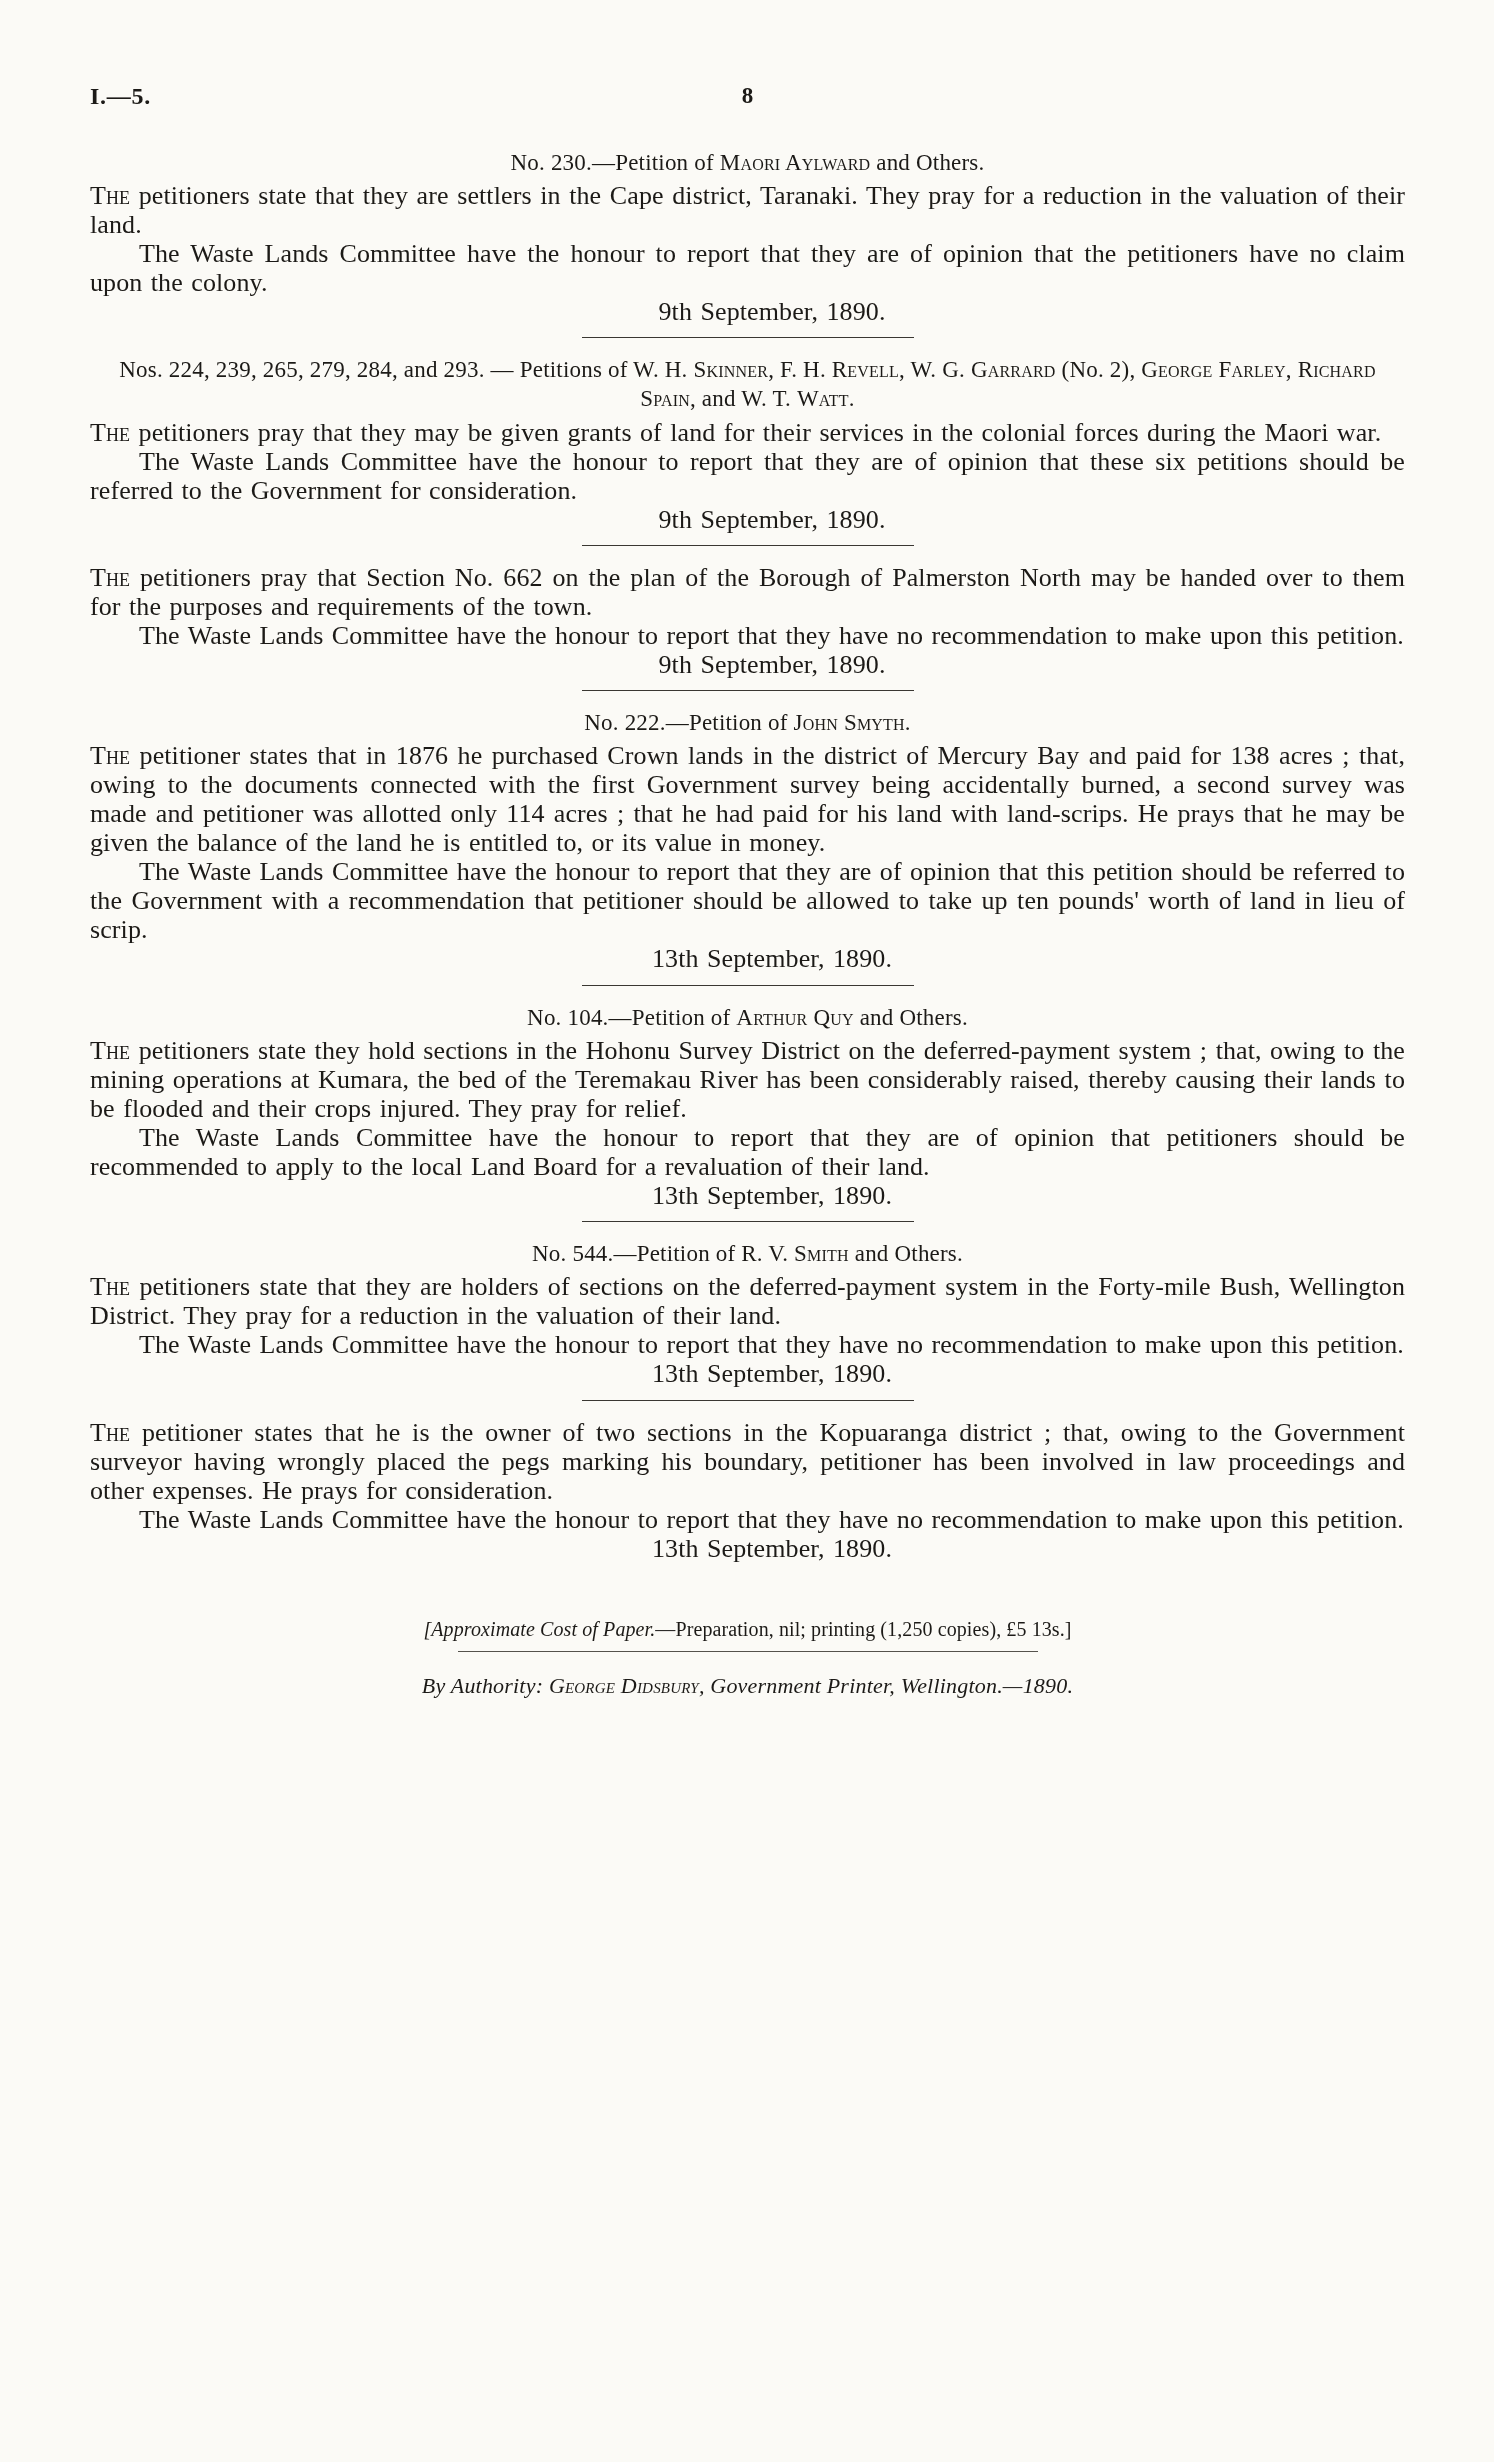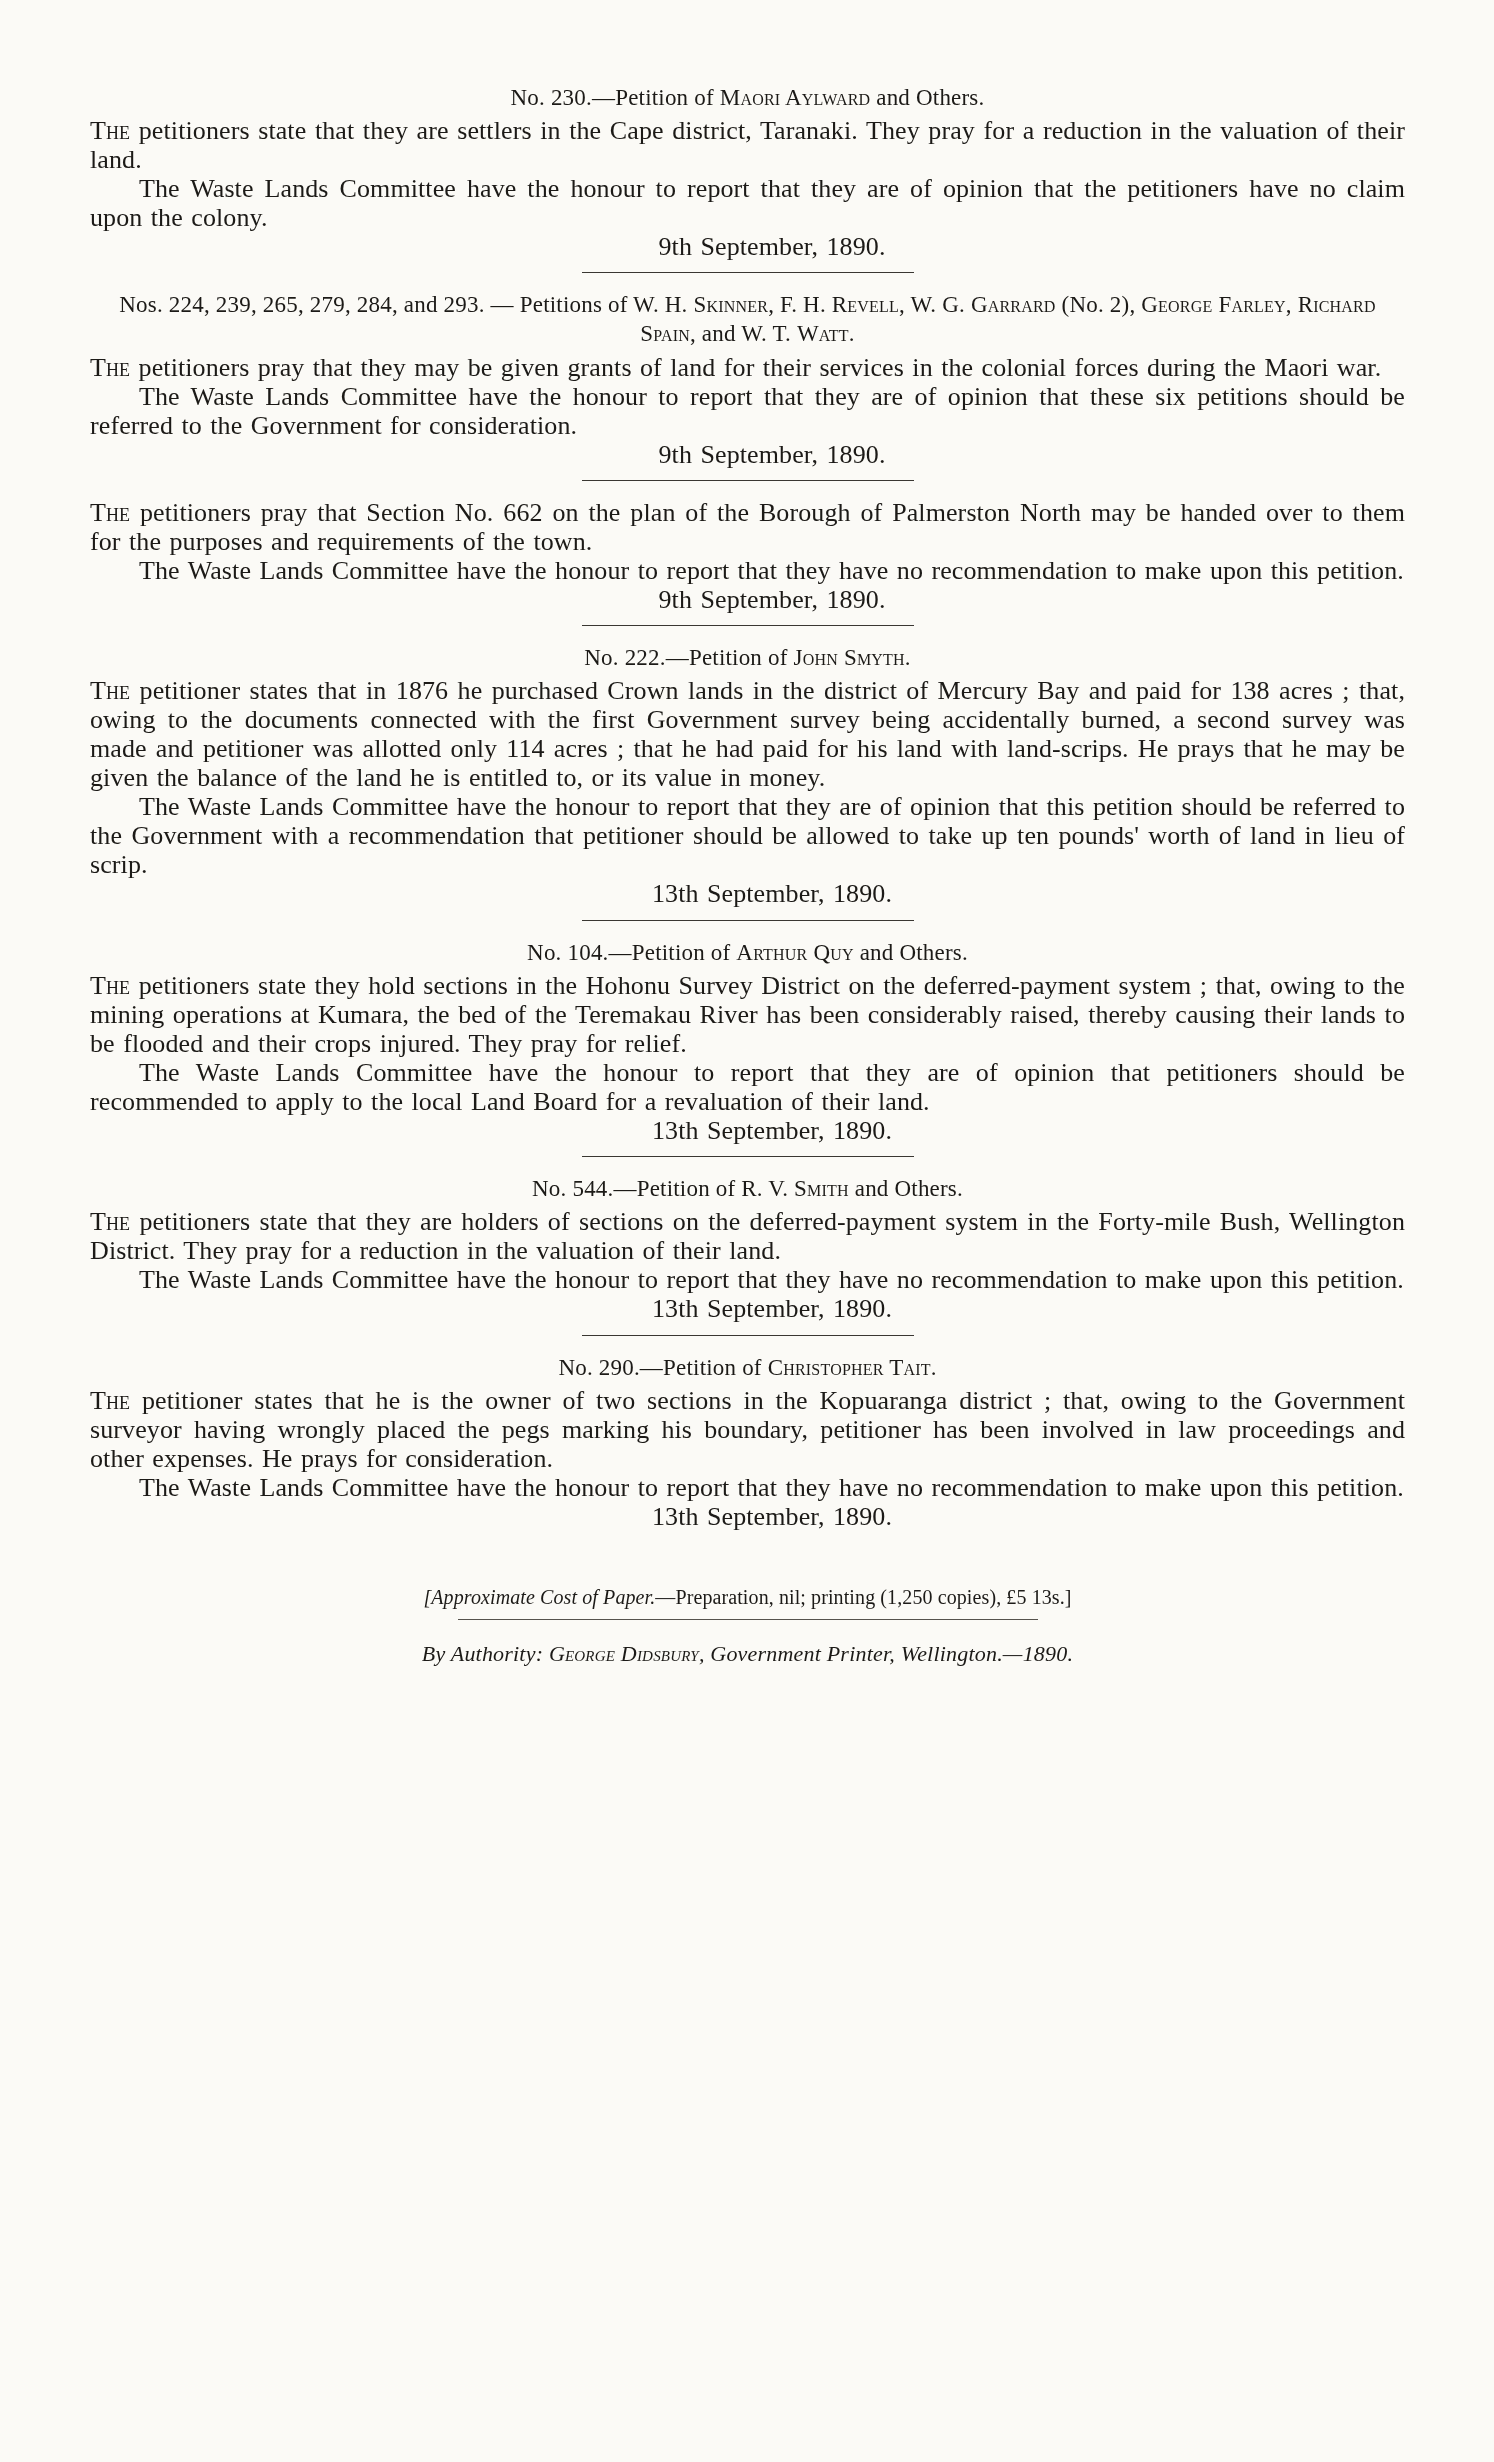--- a/index.html
+++ b/index.html
@@ -85,20 +85,24 @@
     text-align: center;
     letter-spacing: 0.2px;
     font-style: italic;
   }
 </style>
 </head>
 <body>
 
 <div class="page">
 
+  <header class="page-header">
+    <span class="doc-id">I.—5.</span>
+    <span class="page-num">8</span>
+  </header>
 
   <main class="content">
       <section class="petition">
         <h2 class="petition-title"><span>No. 230.—Petition of </span><span class="sc">Maori Aylward</span><span> and Others.</span></h2>
         <p class="par"><span class="sc">The</span><span> petitioners state that they are settlers in the Cape district, Taranaki. They pray for a reduction in the valuation of their land.</span></p>
         <p class="par indent"><span>The Waste Lands Committee have the honour to report that they are of opinion that the petitioners have no claim upon the colony.</span></p>
         <p class="par indent date"><span>9th September, 1890.</span></p>
       </section>
       <div class="section-rule"></div>
       <section class="petition">
@@ -129,21 +133,20 @@
       </section>
       <div class="section-rule"></div>
       <section class="petition">
         <h2 class="petition-title"><span>No. 544.—Petition of R. V. </span><span class="sc">Smith</span><span> and Others.</span></h2>
         <p class="par"><span class="sc">The</span><span> petitioners state that they are holders of sections on the deferred-payment system in the Forty-mile Bush, Wellington District. They pray for a reduction in the valuation of their land.</span></p>
         <p class="par indent"><span>The Waste Lands Committee have the honour to report that they have no recommendation to make upon this petition.</span></p>
         <p class="par indent date"><span>13th September, 1890.</span></p>
       </section>
       <div class="section-rule"></div>
       <section class="petition">
-        <h2 class="petition-title"><span>No. 290.—Petition of </span><span class="sc">Christopher Tait</span><span>.</span></h2>
         <p class="par"><span class="sc">The</span><span> petitioner states that he is the owner of two sections in the Kopuaranga district ; that, owing to the Government surveyor having wrongly placed the pegs marking his boundary, petitioner has been involved in law proceedings and other expenses. He prays for consideration.</span></p>
         <p class="par indent"><span>The Waste Lands Committee have the honour to report that they have no recommendation to make upon this petition.</span></p>
         <p class="par indent date"><span>13th September, 1890.</span></p>
       </section>
     </main>
 
   <footer class="page-footer">
     <p class="cost-note"><span class="it">[Approximate Cost of Paper.</span><span>—Preparation, nil; printing (1,250 copies), £5 13s.]</span></p>
     <div class="footer-rule"></div>
     <p class="authority"><span>By Authority: </span><span class="sc">George Didsbury</span><span>, Government Printer, Wellington.—1890.</span></p>

